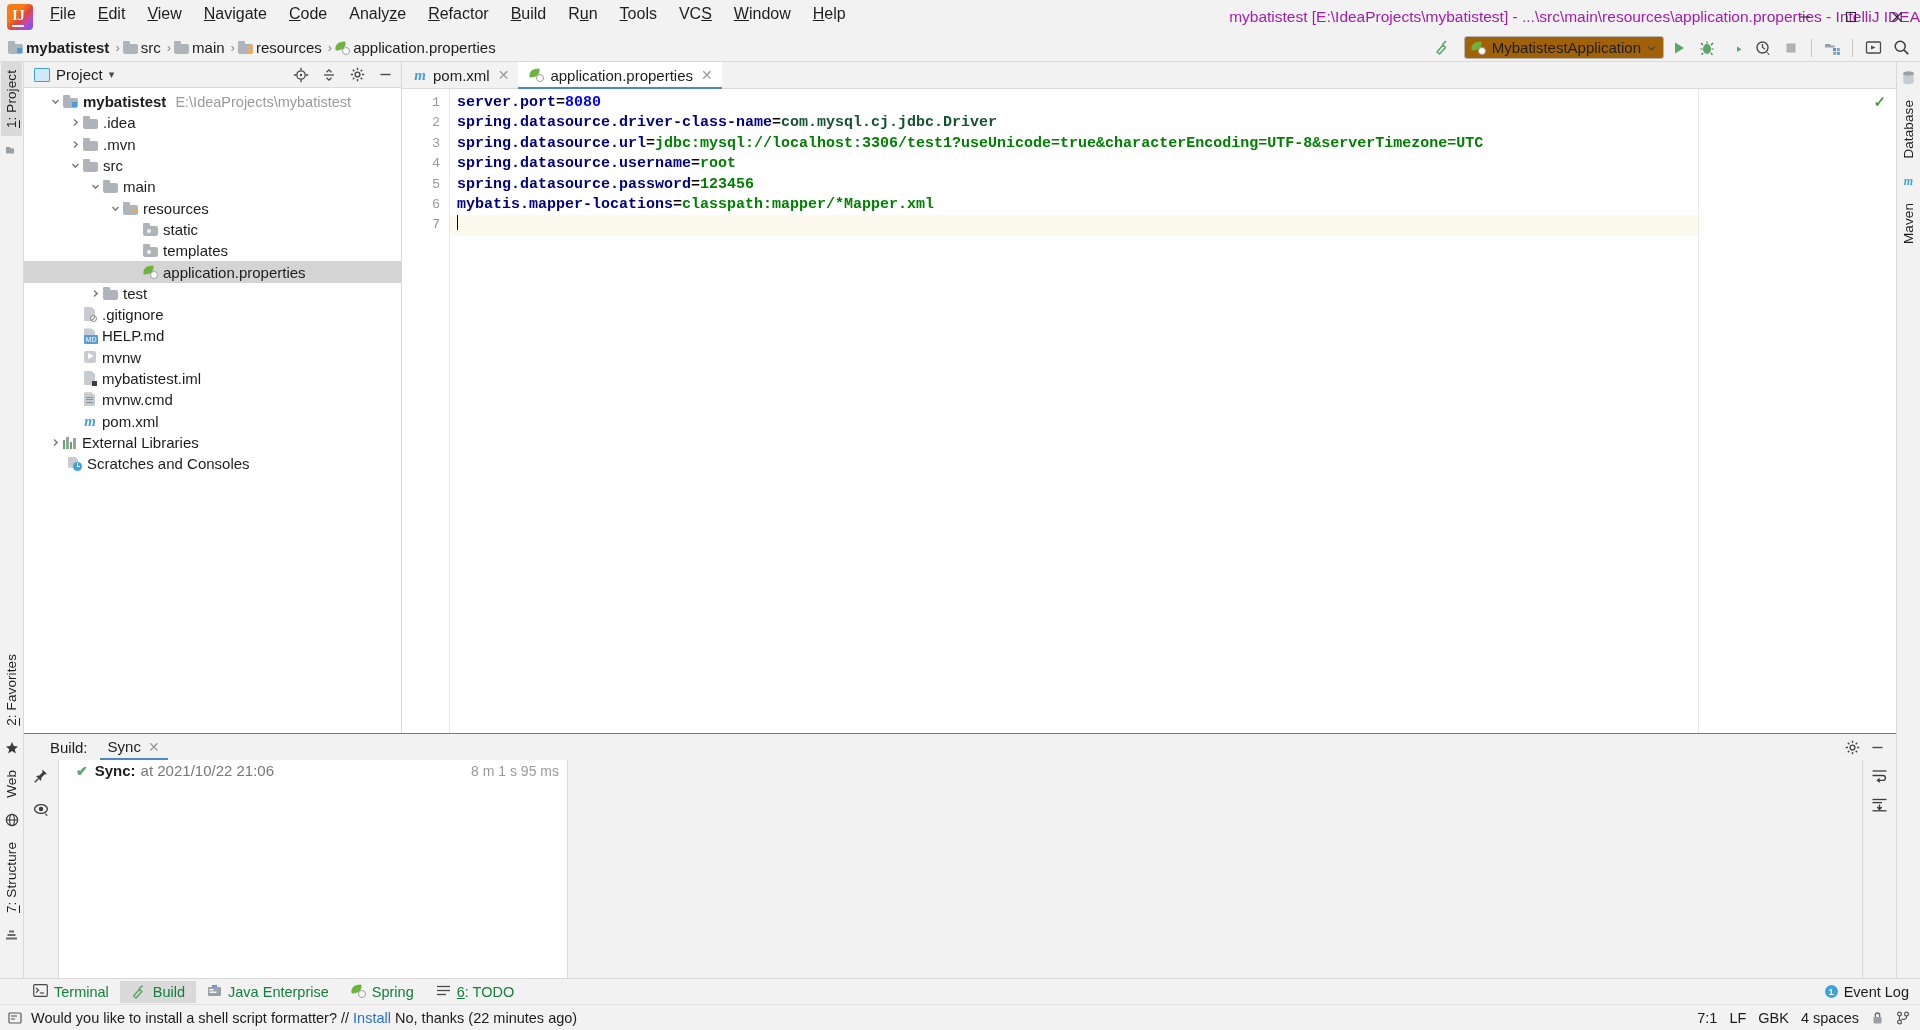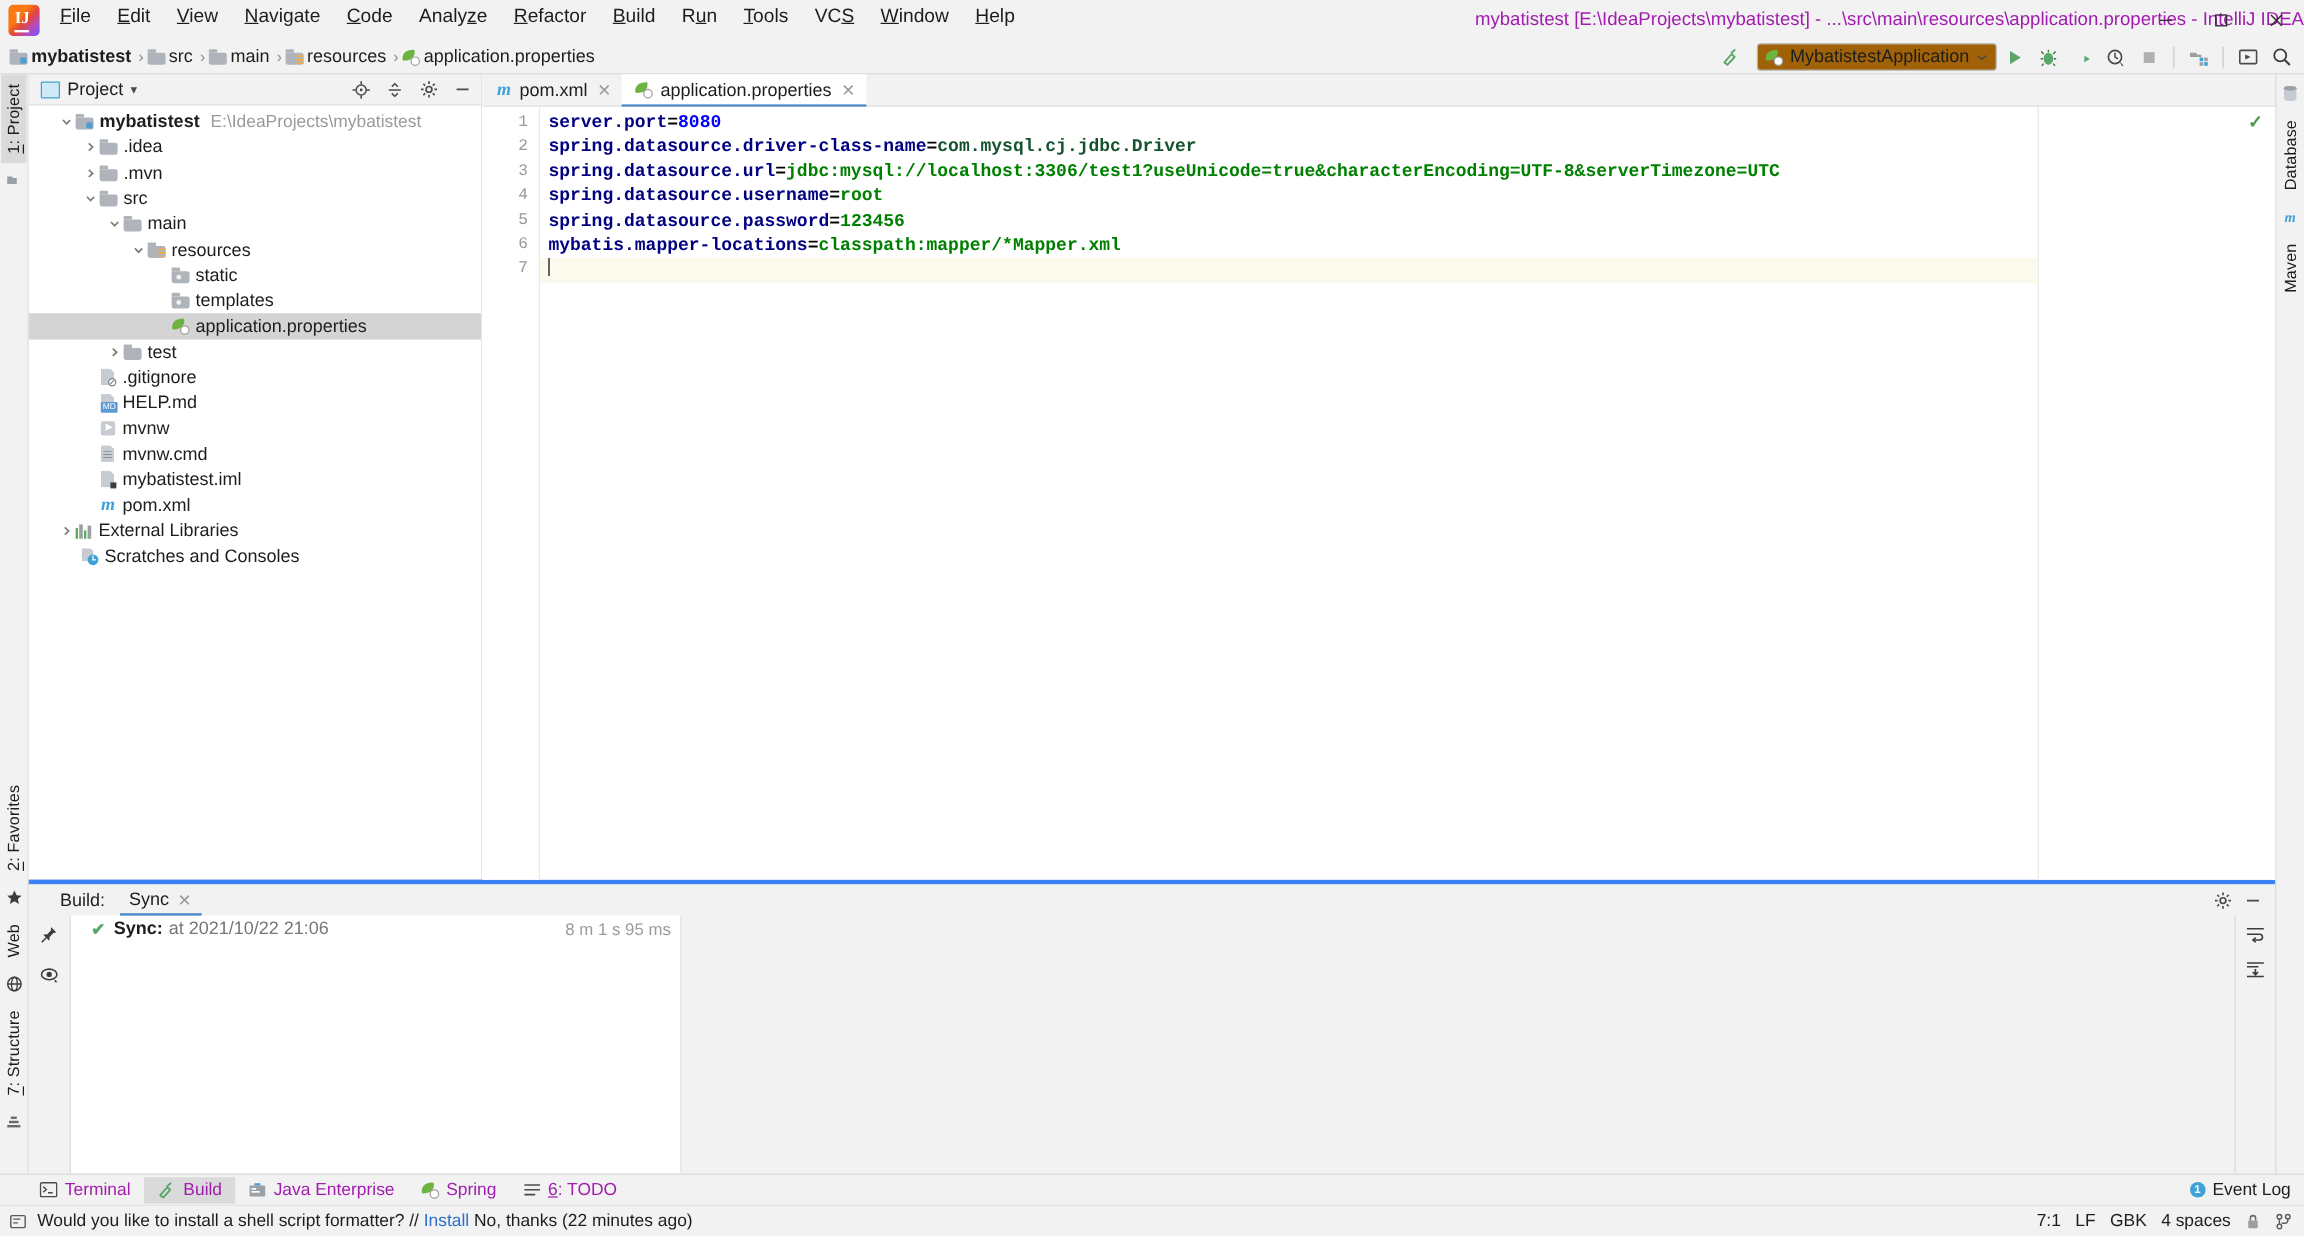--- a/index.html
+++ b/index.html
@@ -150,42 +150,42 @@
   .eq { color:#000000; }
   .v { color:#008000; }
   .vnum { color:#0000ff; }
   .vplain { color:#14532d; }
   .caret { display:inline-block; width:1.4px; height:15px; background:#000; vertical-align:-2px; animation:bl 1.05s step-end infinite;}
   @keyframes bl { 50% { opacity:0; } }
   .editor-right-strip { width:198px; flex:none; border-left:1px solid #e8e8e8; background:#fff; position:relative;}
   .okmark { position:absolute; right:10px; top:4px; color:#4a9a4a; font-size:15px; font-weight:bold;}
 
   
-  .build-panel { height:245px; min-height:245px; display:flex; flex-direction:column; background:#f2f2f2; border-top:4px solid #3b82f6;}
+  .build-panel { height:245px; min-height:245px; display:flex; flex-direction:column; background:#f2f2f2; border-top:1px solid #3b82f6;}
   .bp-header { height:26px; min-height:26px; display:flex; align-items:center; background:#f2f2f2; padding-left:26px;}
   .bp-title { font-size:15px; color:#1d1d1d; margin-right:18px; }
   .bp-tab { font-size:15px; color:#1d1d1d; display:flex; align-items:center; gap:7px; position:relative; padding:4px 2px 5px; }
   .bp-tab.active:after { content:""; position:absolute; left:-6px; right:-6px; bottom:0; height:2.5px; background:#4a88c7;}
   .bp-tab .x { color:#9a9a9a; font-size:14px;}
   .bp-actions { margin-left:auto; display:flex; gap:3px; padding-right:8px; }
   .bp-body { flex:1; display:flex; min-height:0; }
   .bp-rail { width:34px; flex:none; background:#f2f2f2; display:flex; flex-direction:column; align-items:center; padding-top:8px; gap:18px;}
   .bp-tree { width:510px; flex:none; background:#fff; border-left:1px solid #d9d9d9; border-right:1px solid #d9d9d9;}
   .bp-row { height:21px; display:flex; align-items:center; font-size:15px; padding:0 8px 0 17px; }
   .bp-row .chk { color:#59a869; font-size:14px; margin-right:7px; font-weight:bold;}
   .bp-row .st { font-weight:bold; color:#1d1d1d;}
   .bp-row .at { color:#777; margin-left:5px;}
   .bp-row .dur { margin-left:auto; color:#9a9a9a; font-size:14px;}
   .bp-console { flex:1; background:#f2f2f2; }
   .bp-rightrail { width:34px; flex:none; background:#f2f2f2; display:flex; flex-direction:column; align-items:center; padding-top:8px; gap:14px; border-left:1px solid #d9d9d9;}
 
   
   .toolwin-bar { height:26px; min-height:26px; display:flex; align-items:center; background:#f2f2f2;
      border-top:1px solid #d9d9d9; padding-left:22px; gap:0; }
-  .tw { display:flex; align-items:center; gap:6px; font-size:14.5px; color:#a21caf; padding:3px 11px; white-space:nowrap;}
+  .tw { display:flex; gap:6px; font-size:14.5px; color:#15803d; padding:3px 11px; white-space:nowrap;}
   .tw.sel { background:#dadada; }
   .tw u { text-decoration:underline; }
   .tw-right { margin-left:auto; display:flex; align-items:center; gap:6px; padding-right:11px; font-size:14.5px;}
   .evt-dot { width:13px; height:13px; border-radius:50%; background:#3fa2d6; color:#fff; font-size:9.5px;
      display:flex; align-items:center; justify-content:center; font-weight:bold;}
   .statusbar { height:26px; min-height:26px; display:flex; align-items:center; background:#f2f2f2;
      border-top:1px solid #e0e0e0; padding:0 10px 0 8px; font-size:14.5px; color:#1d1d1d; gap:0;}
   .sb-msg { margin-left:9px; color:#1d1d1d; }
   .sb-msg a { color:#2a6fc9; text-decoration:none; }
   .sb-right { margin-left:auto; display:flex; align-items:center; gap:12px; }
@@ -548,31 +548,31 @@
               <span class="fi">
                   <span class="runsq"></span>
                   <span class="runar"></span>
                 </span>
               <span class="lbl">mvnw</span>
             </div>
 
             <div class="row" style="padding-left:59px;">
               <span class="fi">
                   <span class="pg"></span>
-                  <span class="lines"></span>
-                </span>
-              <span class="lbl">mvnw.cmd</span>
+                  <span class="iml"></span>
+                </span>
+              <span class="lbl">mybatistest.iml</span>
             </div>
 
             <div class="row" style="padding-left:59px;">
               <span class="fi">
                   <span class="pg"></span>
-                  <span class="iml"></span>
-                </span>
-              <span class="lbl">mybatistest.iml</span>
+                  <span class="lines"></span>
+                </span>
+              <span class="lbl">mvnw.cmd</span>
             </div>
 
             <div class="row" style="padding-left:59px;">
               <span class="fi m">m</span>
               <span class="lbl">pom.xml</span>
             </div>
 
             <div class="row" style="padding-left:24px;">
               <span class="arrow">
                   <svg width="9" height="9" viewBox="0 0 9 9">

